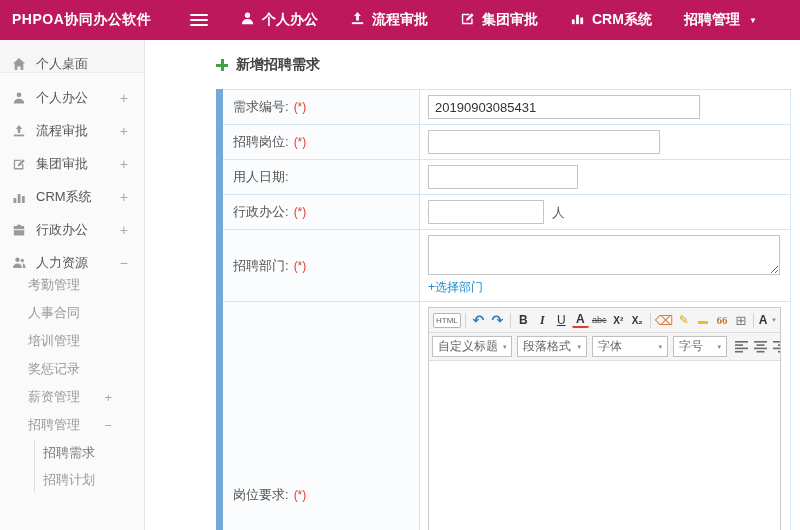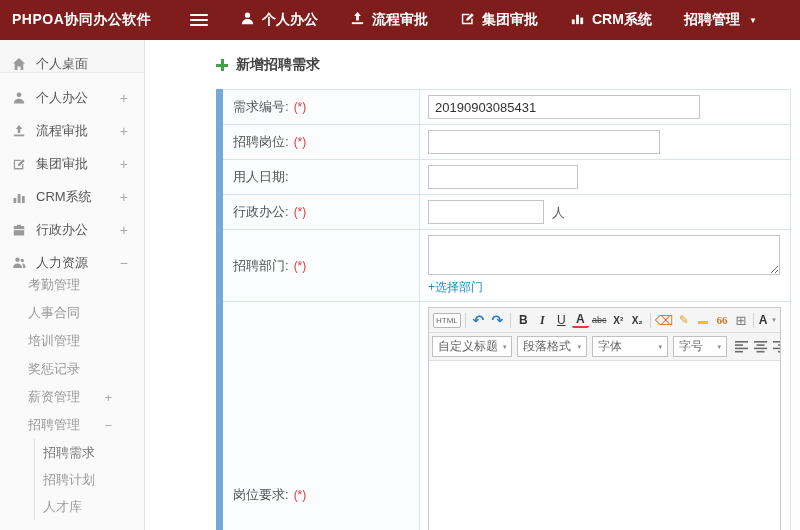--- a/index.html
+++ b/index.html
@@ -1,20 +1,20 @@
 <!DOCTYPE html>
 <html><head>
 <meta charset="utf-8">
 <style>
   * { box-sizing: border-box; margin: 0; padding: 0; }
   html,body { width:800px; height:530px; overflow:hidden; background:#fff;
     font-family:"Liberation Sans","DejaVu Sans",sans-serif; }
 
   
-  .topbar { height:40px; background:#7f1d1d; display:flex; align-items:center; color:#fff; }
+  .topbar { height:40px; background:#be185d; display:flex; align-items:center; color:#fff; }
   .logo { font-size:14px; font-weight:bold; padding-left:12px; width:190px; letter-spacing:.5px; }
   .hamburger { width:20px; margin-right:30px; cursor:pointer; }
   .hamburger i { display:block; width:18px; height:2px; background:#fff; margin:3px 0; border-radius:1px; }
   .nav { display:flex; align-items:center; gap:32px; font-size:14px; font-weight:bold; }
   .nav-item { display:flex; align-items:center; gap:7px; cursor:pointer; white-space:nowrap; }
   .nav-item svg { width:15px; height:15px; fill:#fff; }
   .nav-caret { font-size:8px; margin-left:2px; }
 
   
   .sidebar { position:absolute; top:40px; left:0; bottom:0; width:145px;
@@ -233,23 +233,20 @@
     <span class="toggle">−</span>
   </div>
 
   <div class="sub3-group">
     <div class="sub3-item active">
       <span>招聘需求</span>
     </div>
     <div class="sub3-item">
       <span>招聘计划</span>
     </div>
-    <div class="sub3-item">
-      <span>人才库</span>
-    </div>
   </div>
 </div>
 
 <div class="main">
   <div class="title-row">
     <span class="plus-icon"></span>
     <span>新增招聘需求</span>
   </div>
 
   <table class="form">

